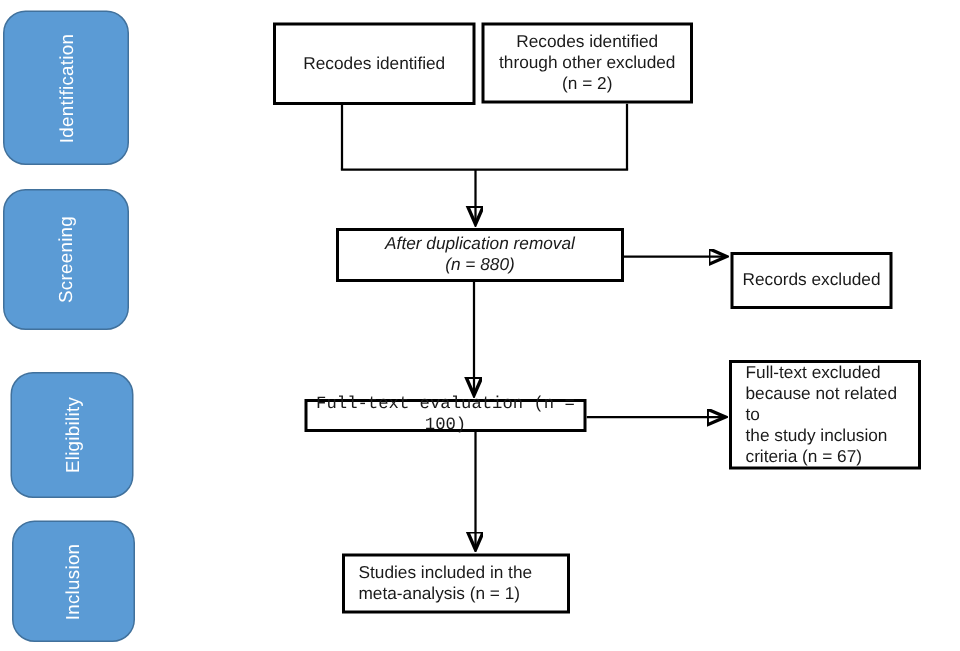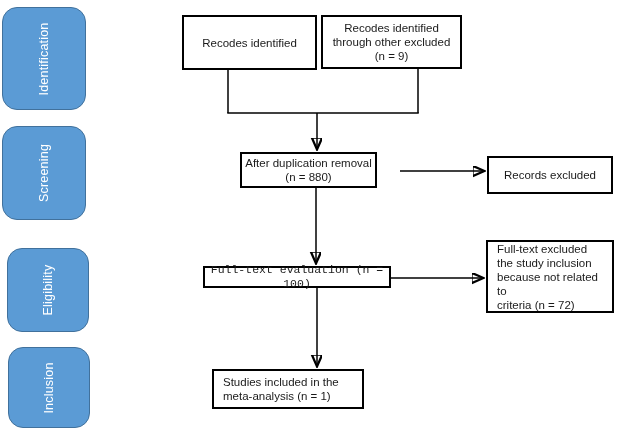--- a/index.html
+++ b/index.html
@@ -100,41 +100,41 @@
     <line x1="317" y1="288" x2="317" y2="365" marker-end="url(#arrowhead)"></line>
   </svg>
 
   <div class="fbox center" style="left:182px; top:15px; width:135px; height:55px;">
     <div class="bline">Recodes identified</div>
   </div>
 
   <div class="fbox center" style="left:321px; top:15px; width:141px; height:54px;">
     <div class="bline">Recodes identified</div>
     <div class="bline">through other excluded</div>
-    <div class="bline">(n = 9)</div>
+    <div class="bline">(n = 2)</div>
   </div>
 
-  <div class="fbox center" style="left:240px; top:152px; width:137px; height:36px;">
+  <div class="fbox center" style="left:224px; top:152px; width:192px; height:36px;font-style:italic;">
     <div class="bline">After duplication removal</div>
     <div class="bline">(n = 880)</div>
   </div>
 
-  <div class="fbox center" style="left:487px; top:156px; width:126px; height:38px;">
+  <div class="fbox center" style="left:487px; top:168px; width:108px; height:38px;">
     <div class="bline">Records excluded</div>
   </div>
 
   <div class="fbox center" style="left:203px; top:266px; width:188px; height:22px;font-family:Liberation Mono, monospace;">
     <div class="bline">Full-text evaluation (n = 100)</div>
   </div>
 
   <div class="fbox left" style="left:486px; top:240px; width:128px; height:73px;">
     <div class="bline">Full-text excluded</div>
+    <div class="bline">because not related to</div>
     <div class="bline">the study inclusion</div>
-    <div class="bline">because not related to</div>
-    <div class="bline">criteria (n = 72)</div>
+    <div class="bline">criteria (n = 67)</div>
   </div>
 
-  <div class="fbox left" style="left:212px; top:369px; width:152px; height:40px;">
+  <div class="fbox left" style="left:228px; top:369px; width:152px; height:40px;">
     <div class="bline">Studies included in the</div>
     <div class="bline">meta-analysis (n = 1)</div>
   </div>
 
 </div>
 
 </body></html>

